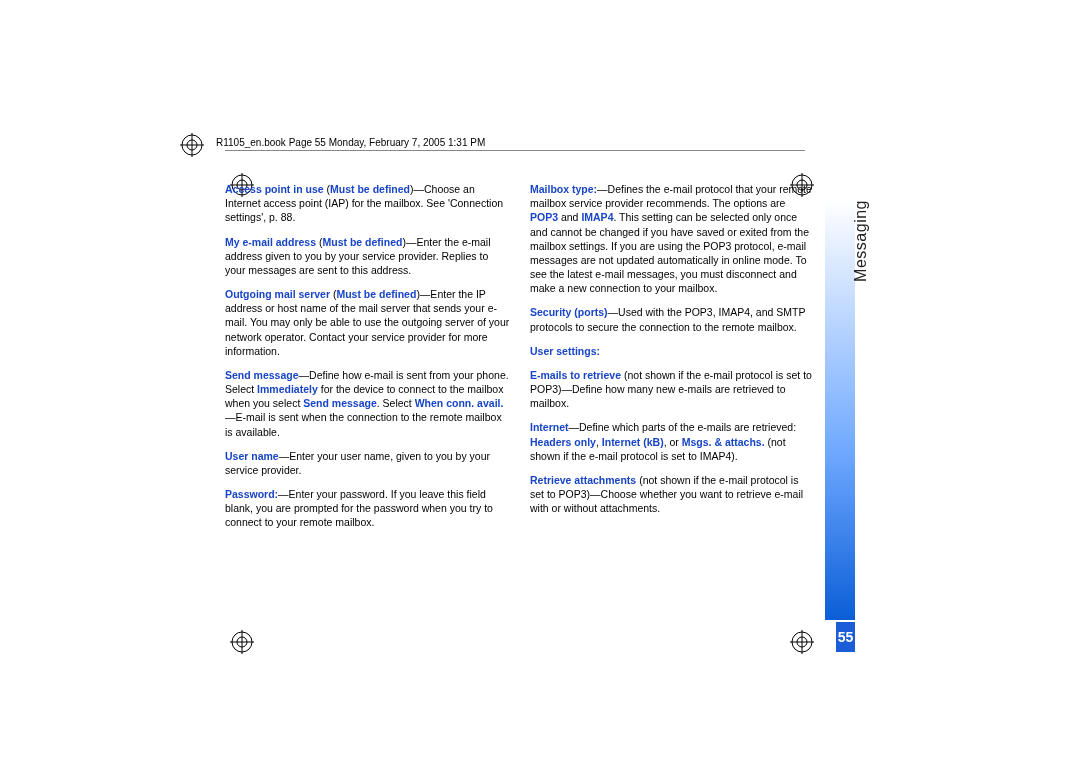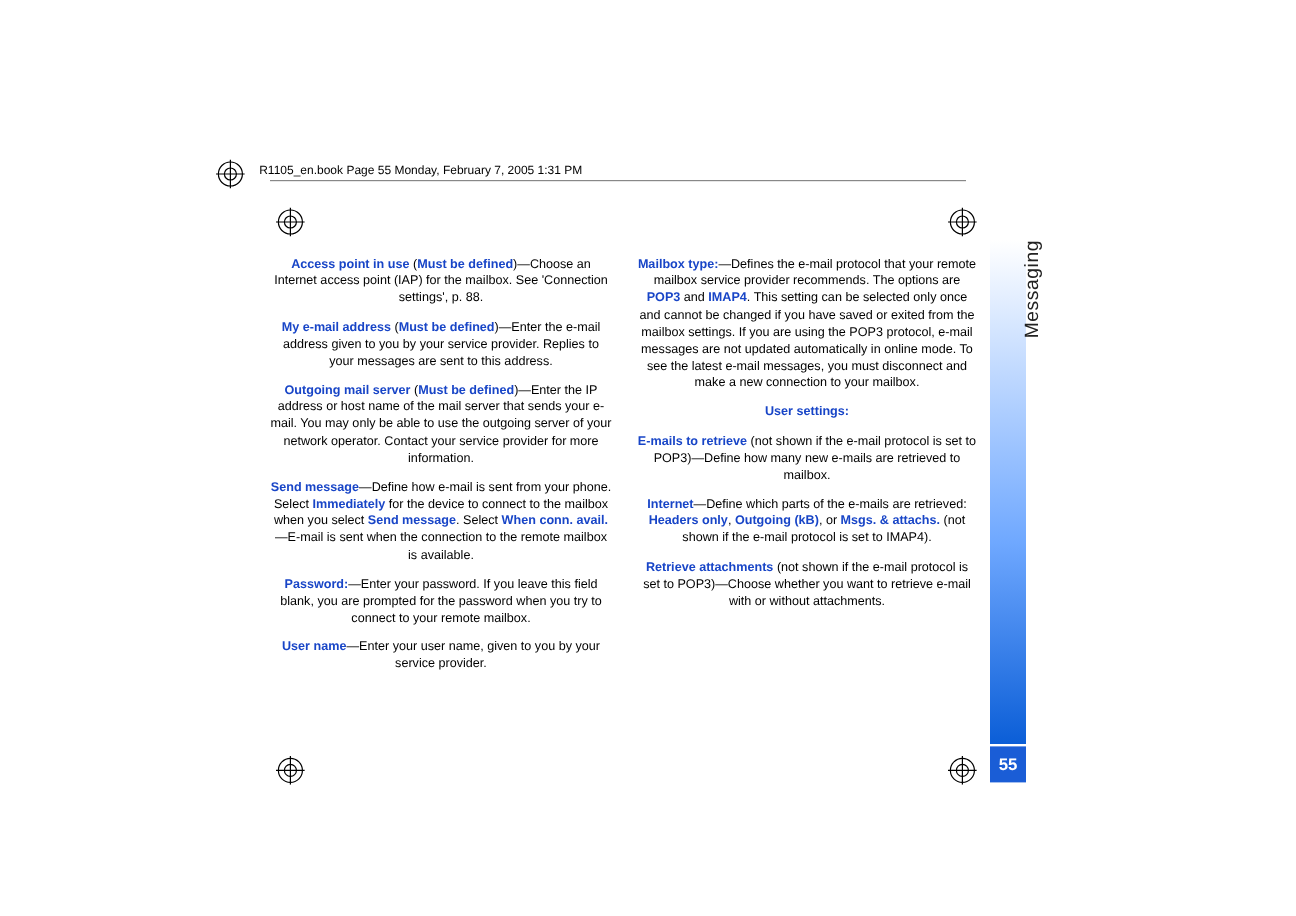--- a/index.html
+++ b/index.html
@@ -27,40 +27,39 @@
     border-top: 1px solid #888;
   }
   .crop-mark {
     position: absolute;
     width: 22px;
     height: 22px;
   }
   .crop-mark svg { display: block; }
   .page-content {
     position: absolute;
-    top: 213px;
+    top: 182px;
     left: 225px;
     width: 590px;
     display: flex;
     gap: 20px;
-    text-align: center;
   }
   .col {
     width: 285px;
     font-size: 10.5px;
     line-height: 1.35;
     color: #000;
   }
   .col p { margin: 0 0 10px 0; }
   .bold-blue { color: #1845c7; font-weight: bold; }
   .page-num-box {
     position: absolute;
     right: 225px;
     top: 622px;
-    width: 30px;
+    width: 19px;
     height: 30px;
     background: #1a5dd6;
     color: #fff;
     font-weight: bold;
     font-size: 14px;
     display: flex;
     align-items: center;
     justify-content: center;
   }
   .side-label {
@@ -132,23 +131,24 @@
 <div class="side-label"></div>
 <div class="side-text">Messaging</div>
 <div class="page-num-box">55</div>
 
 <div class="page-content">
   <div class="col">
     <p><span class="bold-blue">Access point in use</span><span> (</span><span class="bold-blue">Must be defined</span><span>)—Choose an Internet access point (IAP) for the mailbox. See 'Connection settings', p. 88.</span></p>
     <p><span class="bold-blue">My e-mail address</span><span> (</span><span class="bold-blue">Must be defined</span><span>)—Enter the e-mail address given to you by your service provider. Replies to your messages are sent to this address.</span></p>
     <p><span class="bold-blue">Outgoing mail server</span><span> (</span><span class="bold-blue">Must be defined</span><span>)—Enter the IP address or host name of the mail server that sends your e-mail. You may only be able to use the outgoing server of your network operator. Contact your service provider for more information.</span></p>
     <p><span class="bold-blue">Send message</span><span>—Define how e-mail is sent from your phone. Select </span><span class="bold-blue">Immediately</span><span> for the device to connect to the mailbox when you select </span><span class="bold-blue">Send message</span><span>. Select </span><span class="bold-blue">When conn. avail.</span><span>—E-mail is sent when the connection to the remote mailbox is available.</span></p>
+    <p><span class="bold-blue">User name</span><span>—Enter your user name, given to you by your service provider.</span></p>
     <p><span class="bold-blue">Password:</span><span>—Enter your password. If you leave this field blank, you are prompted for the password when you try to connect to your remote mailbox.</span></p>
-    <p><span class="bold-blue">User name</span><span>—Enter your user name, given to you by your service provider.</span></p>
   </div>
   <div class="col">
     <p><span class="bold-blue">Mailbox type:</span><span>—Defines the e-mail protocol that your remote mailbox service provider recommends. The options are </span><span class="bold-blue">POP3</span><span> and </span><span class="bold-blue">IMAP4</span><span>. This setting can be selected only once and cannot be changed if you have saved or exited from the mailbox settings. If you are using the POP3 protocol, e-mail messages are not updated automatically in online mode. To see the latest e-mail messages, you must disconnect and make a new connection to your mailbox.</span></p>
+    <p><span class="bold-blue">Security (ports)</span><span>—Used with the POP3, IMAP4, and SMTP protocols to secure the connection to the remote mailbox.</span></p>
     <p><span class="bold-blue">User settings:</span></p>
     <p><span class="bold-blue">E-mails to retrieve</span><span> (not shown if the e-mail protocol is set to POP3)—Define how many new e-mails are retrieved to mailbox.</span></p>
-    <p><span class="bold-blue">Internet</span><span>—Define which parts of the e-mails are retrieved: </span><span class="bold-blue">Headers only</span><span>, </span><span class="bold-blue">Outgoing (kB)</span><span>, or </span><span class="bold-blue">Msgs. &amp; attachs.</span><span> (not shown if the e-mail protocol is set to IMAP4).</span></p>
+    <p><span class="bold-blue">Internet</span><span>—Define which parts of the e-mails are retrieved: </span><span class="bold-blue">Headers only</span><span>, </span><span class="bold-blue">Internet (kB)</span><span>, or </span><span class="bold-blue">Msgs. &amp; attachs.</span><span> (not shown if the e-mail protocol is set to IMAP4).</span></p>
     <p><span class="bold-blue">Retrieve attachments</span><span> (not shown if the e-mail protocol is set to POP3)—Choose whether you want to retrieve e-mail with or without attachments.</span></p>
   </div>
 </div>
 
 </body></html>

